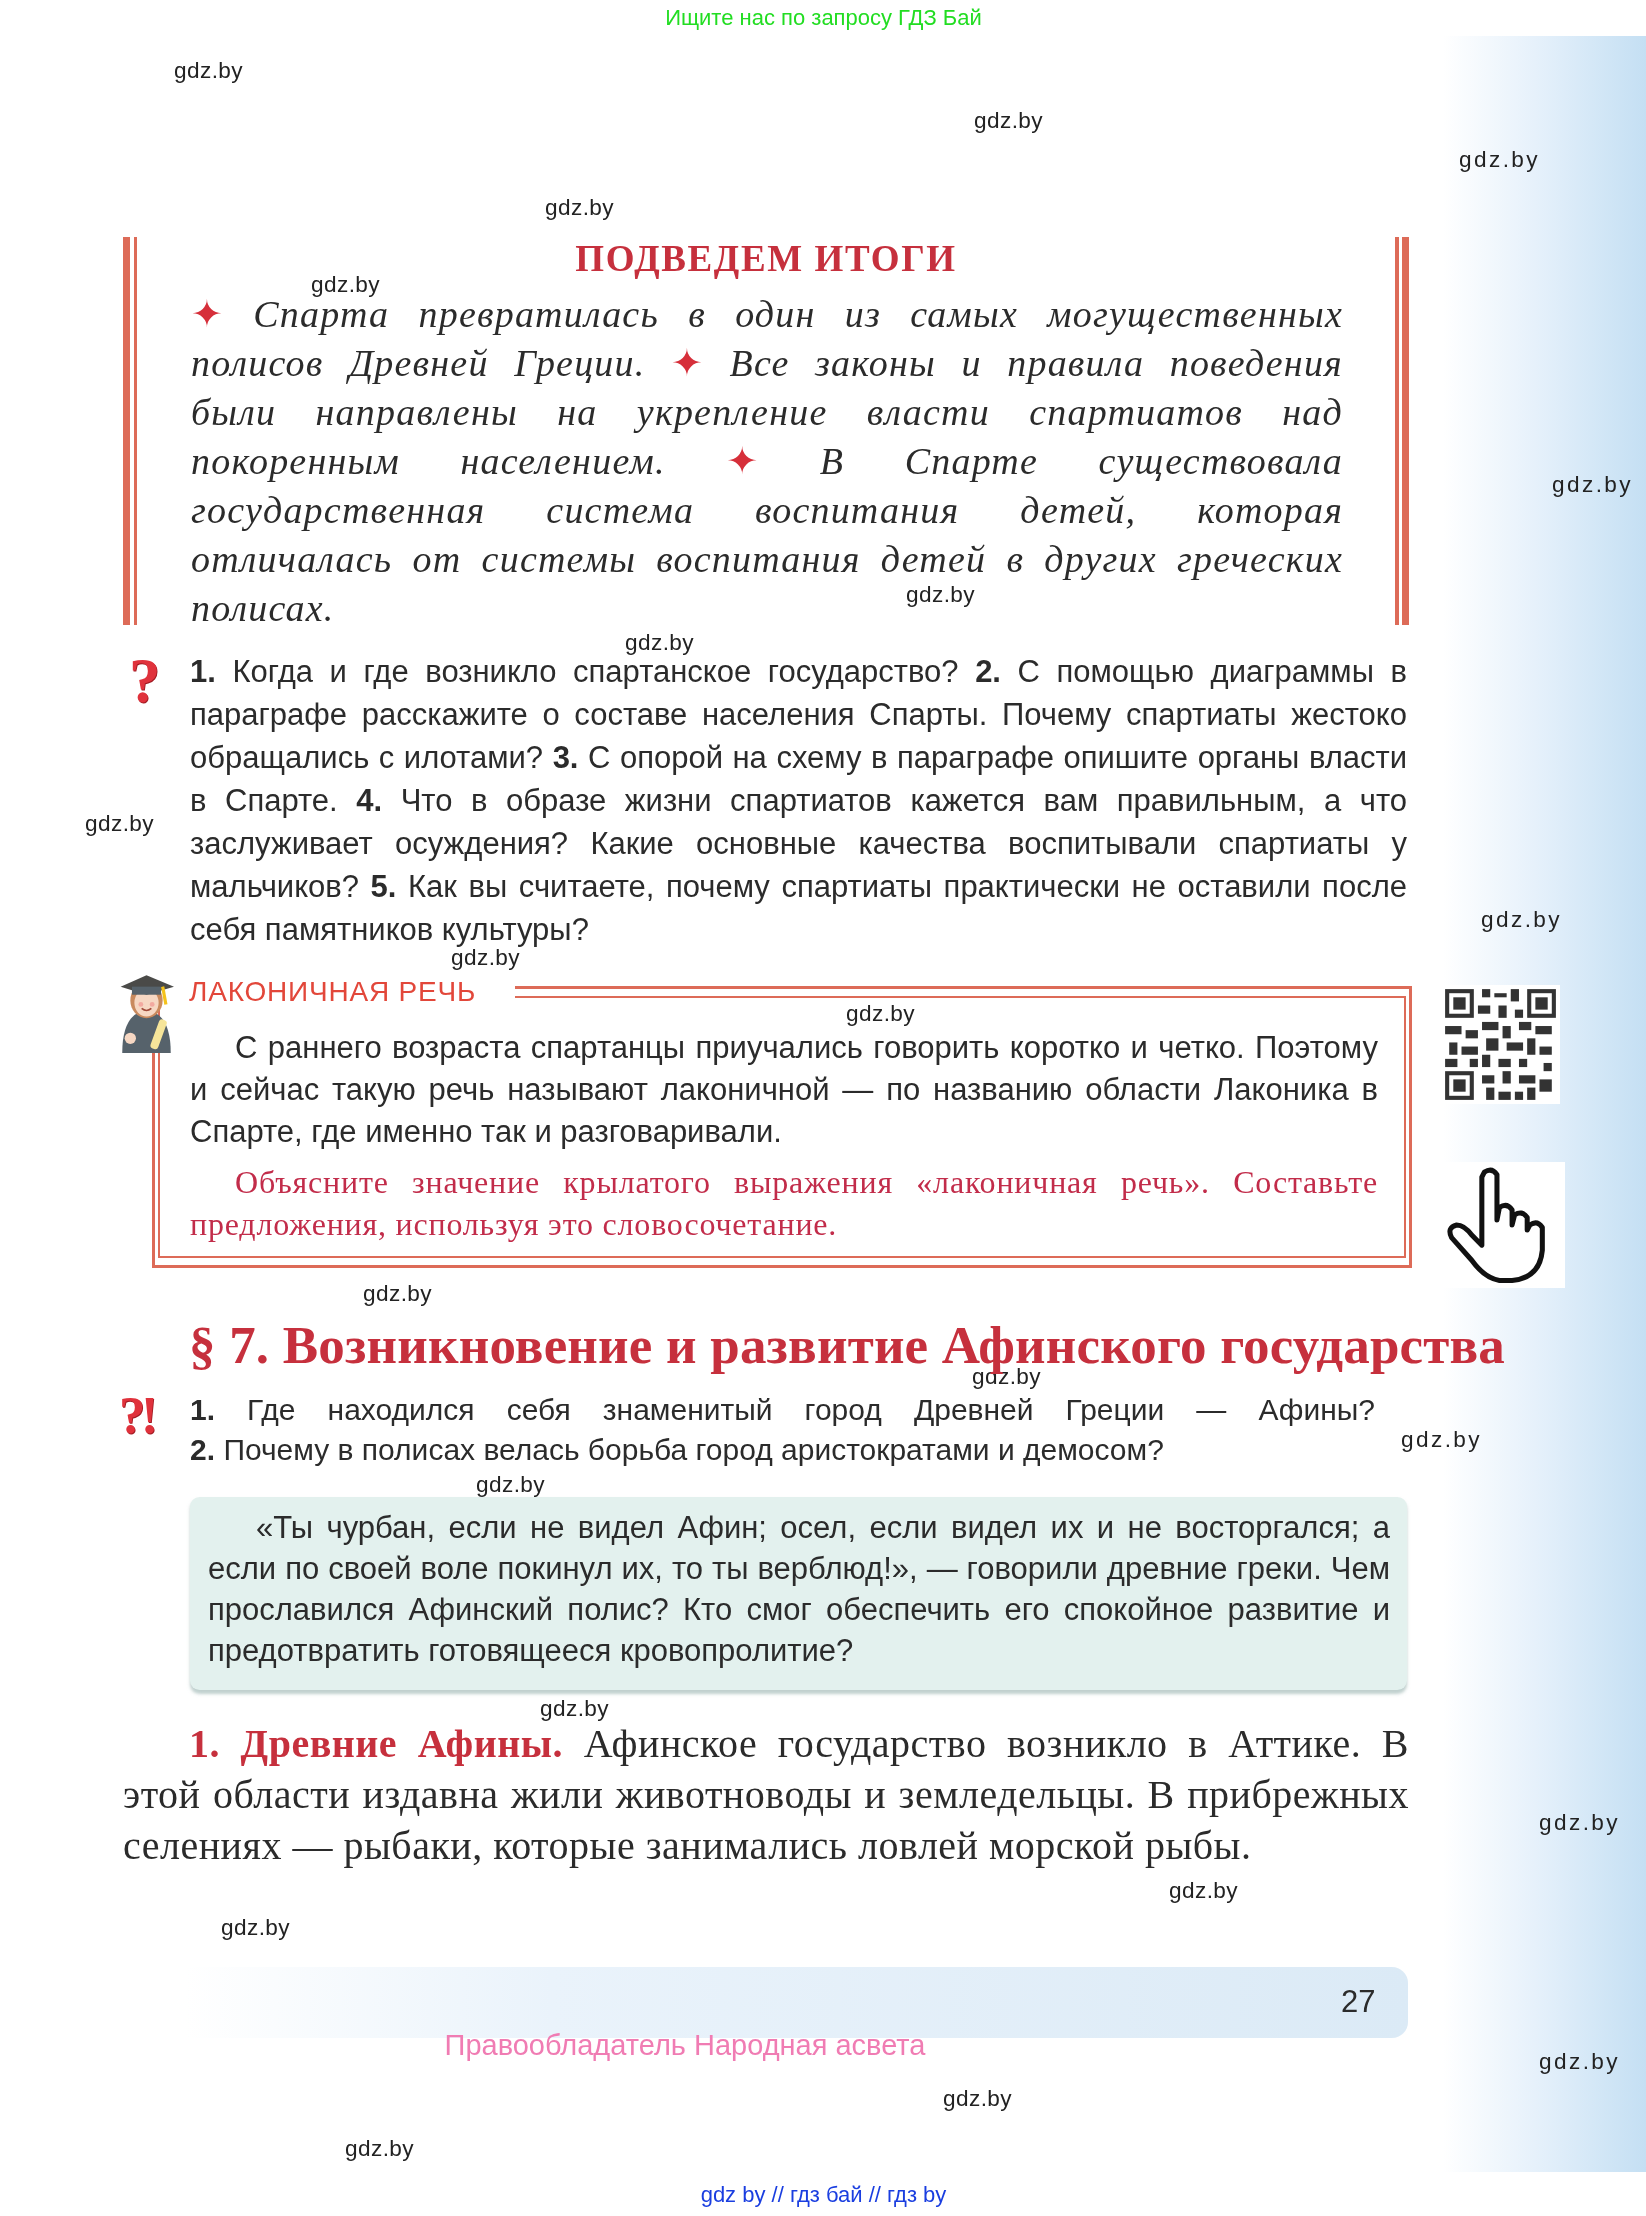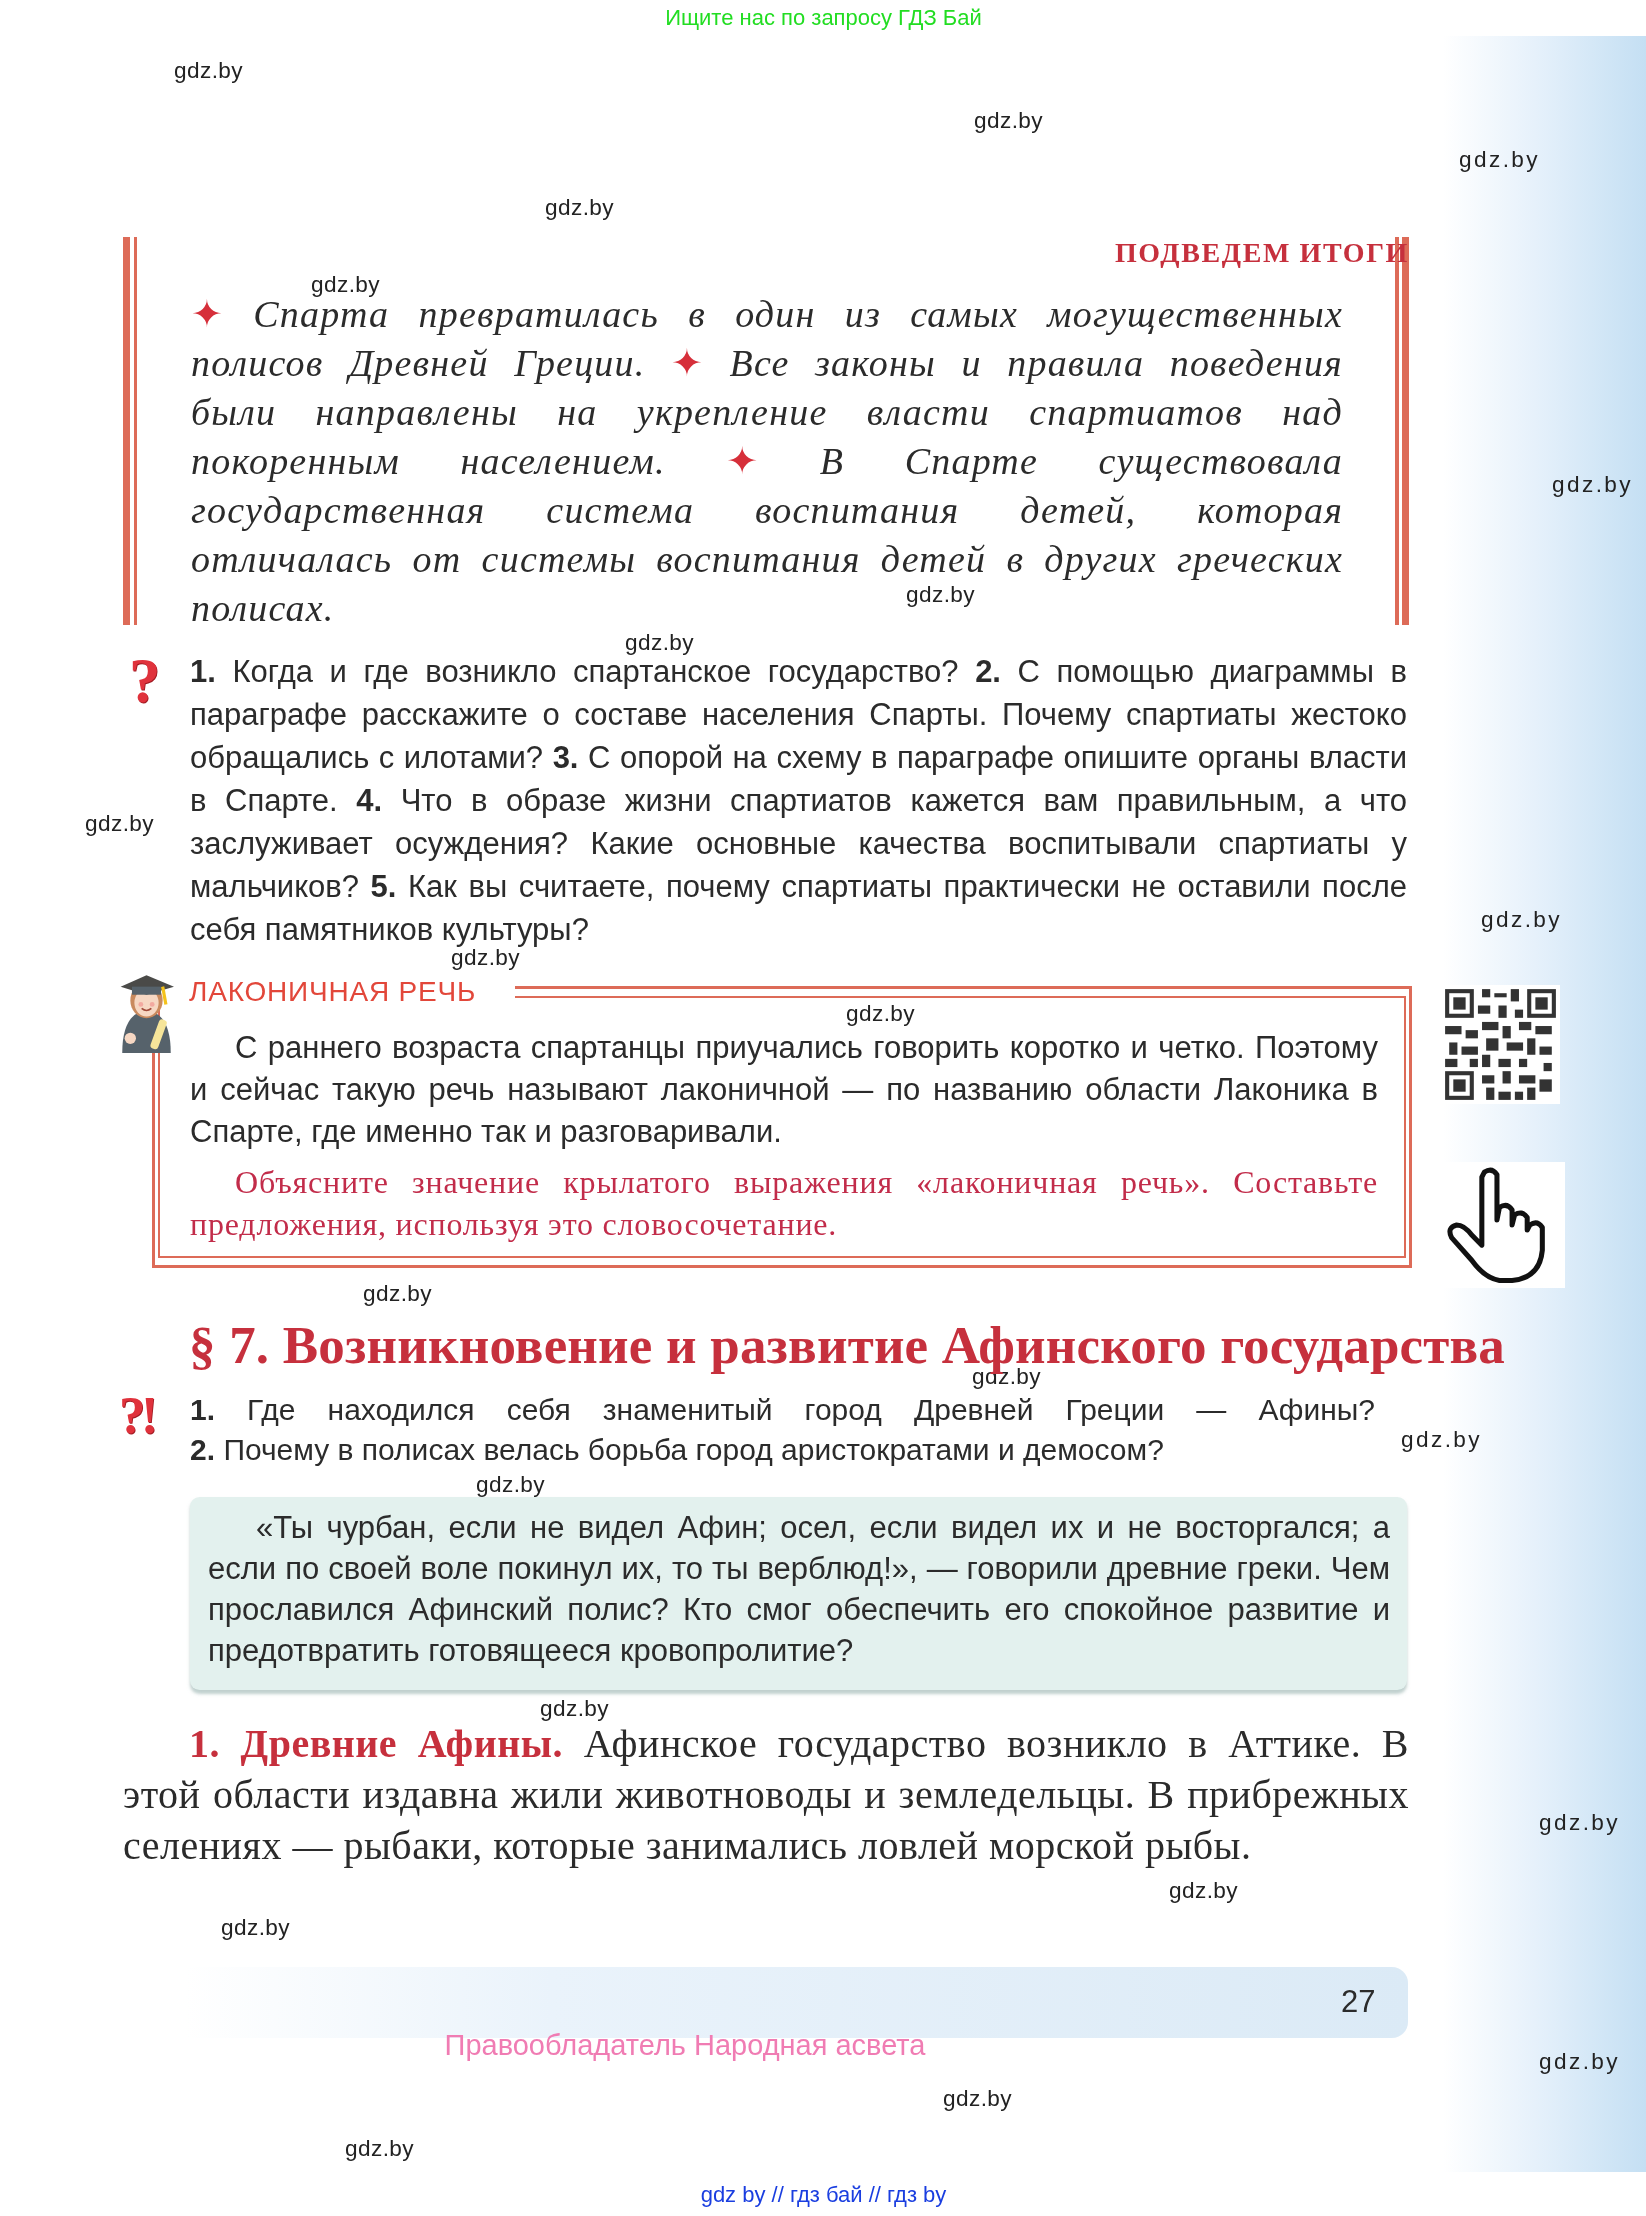--- a/index.html
+++ b/index.html
@@ -33,22 +33,22 @@
   .summary .bar-l { left: 0; }
   .summary .bar-r { right: 0; }
   .bar-l::before, .bar-l::after, .bar-r::before, .bar-r::after {
     content: ""; position: absolute; top: 0; bottom: 0; background: #dd6b58;
   }
   .bar-l::before { left: 0; width: 7.3px; }
   .bar-l::after { left: 10.5px; width: 3.2px; }
   .bar-r::before { right: 0; width: 7.3px; }
   .bar-r::after { right: 10.5px; width: 3.2px; }
   .summary-title {
-    position: absolute; left: 0; right: 0; top: 0; text-align: right;
-    font-family: "Liberation Serif", serif; font-weight: bold; font-size: 28px;
+    position: absolute; left: 0; right: 0; top: 0; text-align: center;
+    font-family: "Liberation Serif", serif; font-weight: bold; font-size: 37px;
     color: #c6303d; letter-spacing: 1.6px;
   }
   .summary-text {
     position: absolute; left: 68px; right: 66px; top: 53px;
     font-family: "Liberation Serif", serif; font-style: italic; font-size: 38px;
     line-height: 49px; color: #2b2b2b; text-align: justify;
     letter-spacing: 1.2px; word-spacing: 4.8px;
   }
   .star { color: #d62f3a; font-style: normal; }
 

